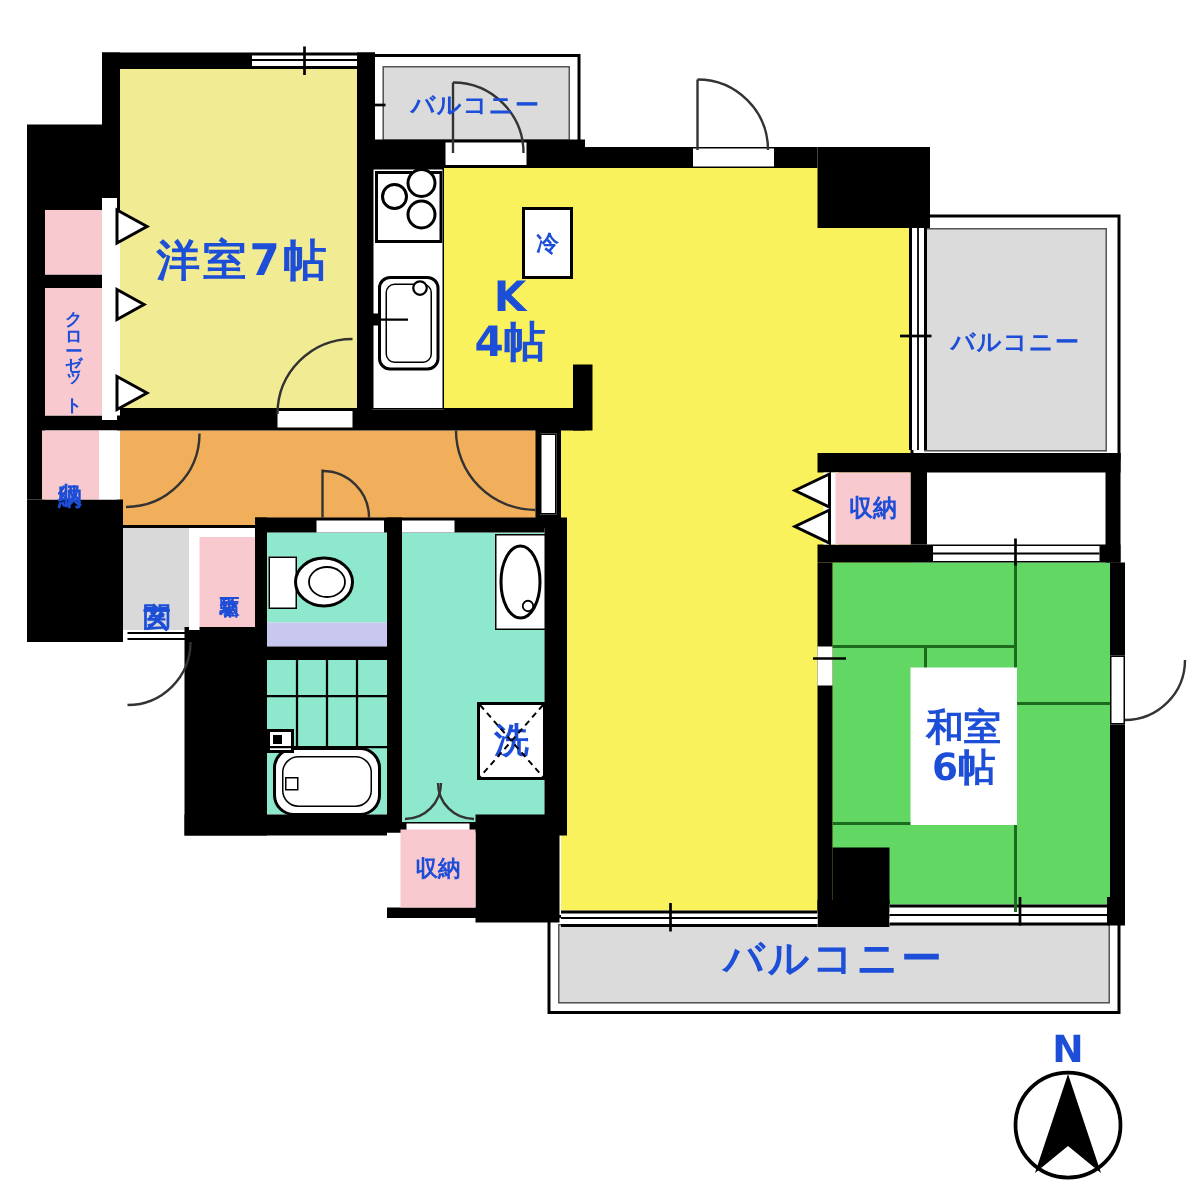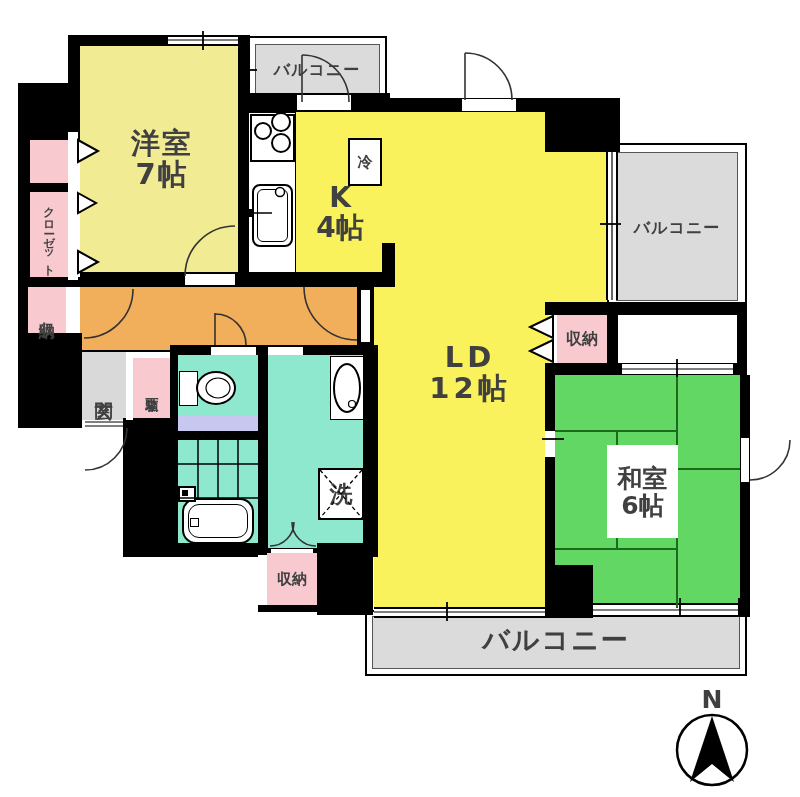--- a/index.html
+++ b/index.html
@@ -11,21 +11,21 @@
   .room-yellow{background:#F9F25C;}
   .room-pale{background:#F1EB93;}
   .room-orange{background:#F2AF5B;}
   .room-green{background:#63D763;}
   .room-cyan{background:#8EE8CD;}
   .room-lav{background:#C7C7EF;}
   .room-gray{background:#D9D9D9;}
   .pink{background:#F8C9CF;}
   .balc-frame{background:#fff;border:2px solid #000;}
   .balc-gray{background:#DBDBDB;border:1px solid #555;}
-  .label{color:#404040;font-weight:bold;display:flex;align-items:center;justify-content:center;
+  .label{color:#1d4ed8;font-weight:bold;display:flex;align-items:center;justify-content:center;
          text-align:center;line-height:1.08;white-space:nowrap;}
   .vert{writing-mode:vertical-rl;text-orientation:upright;letter-spacing:1px;}
   .fixture{background:#fff;border:2px solid #000;}
   svg.overlay{position:absolute;left:0;top:0;pointer-events:none;}
 </style>
 </head>
 <body>
 
 <div id="plan">
 
@@ -225,33 +225,29 @@
       <line x1="542" y1="439" x2="564" y2="439"></line>
       <line x1="677" y1="359" x2="677" y2="377"></line>
     </g>
 
     <g>
       <circle cx="712" cy="750" r="35" fill="none" stroke="#000" stroke-width="2.5"></circle>
       <path d="M712,716 L734,782 L712,764 L690,782 Z" fill="#000"></path>
     </g>
   </svg>
 
-  <div class="abs label" style="left:92px;top:119px;width:140px;height:80px;font-size:29px;flex-direction:column;letter-spacing:2px;">
+  <div class="abs label" style="left:92px;top:134px;width:140px;height:80px;font-size:29px;flex-direction:row;letter-spacing:2px;">
     <span>洋室</span>
     <span>7帖</span>
   </div>
   <div class="abs label" style="left:298px;top:180px;width:84px;height:66px;font-size:28px;flex-direction:column;">
     <span>K</span>
     <span>4帖</span>
   </div>
-  <div class="abs label" style="left:408px;top:338px;width:124px;height:70px;font-size:29px;flex-direction:column;letter-spacing:4px;">
-    <span>LD</span>
-    <span>12帖</span>
-  </div>
-  <div class="abs label white" style="left:607px;top:445px;width:71px;height:93px;font-size:25px;flex-direction:column;">
+  <div class="abs label white" style="left:607px;top:445px;width:71px;height:105px;font-size:25px;flex-direction:column;">
     <span>和室</span>
     <span>6帖</span>
   </div>
   <div class="abs label" style="left:250px;top:58px;width:134px;height:24px;font-size:16px;letter-spacing:1px;">
     <span>バルコニー</span>
   </div>
   <div class="abs label" style="left:616px;top:215px;width:122px;height:26px;font-size:16px;letter-spacing:1px;">
     <span>バルコニー</span>
   </div>
   <div class="abs label" style="left:436px;top:620px;width:240px;height:40px;font-size:27px;letter-spacing:2px;">

